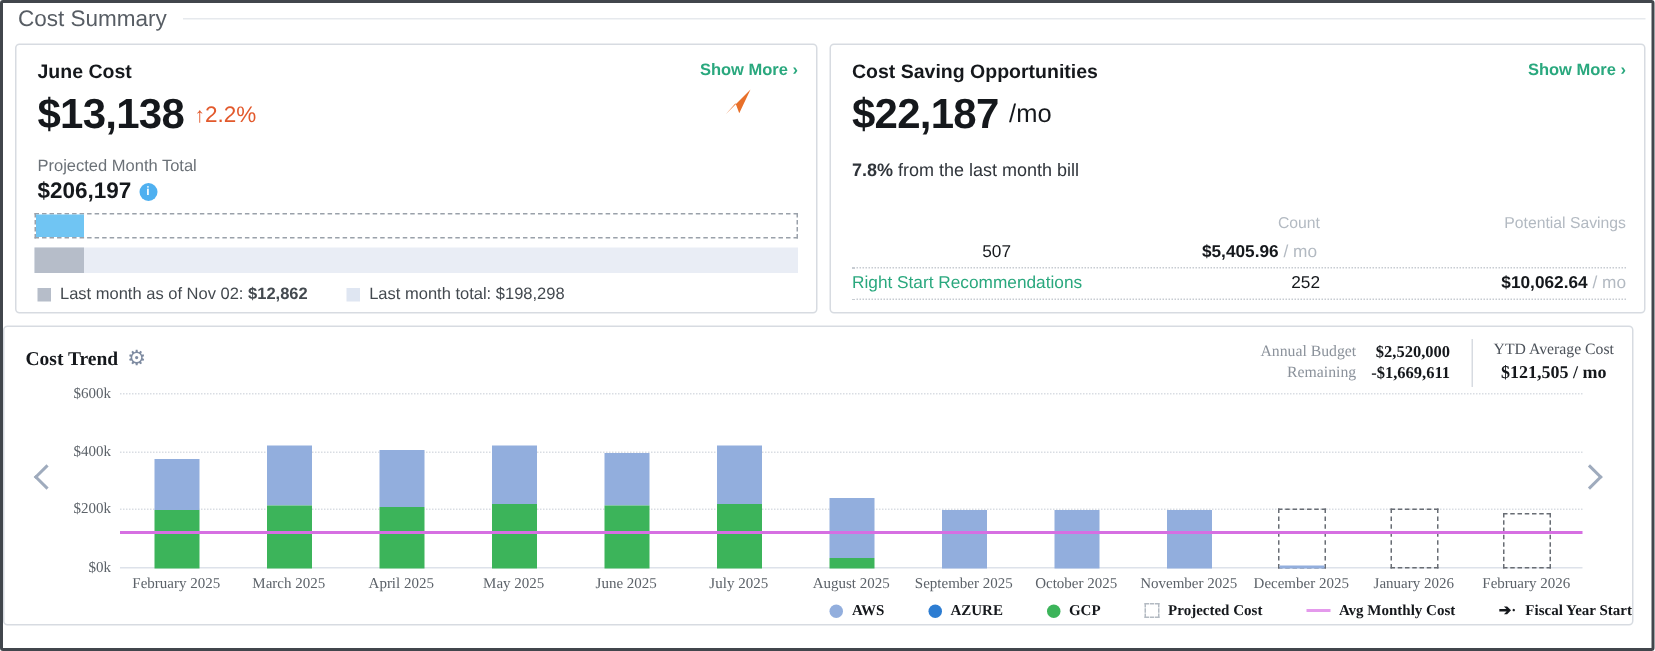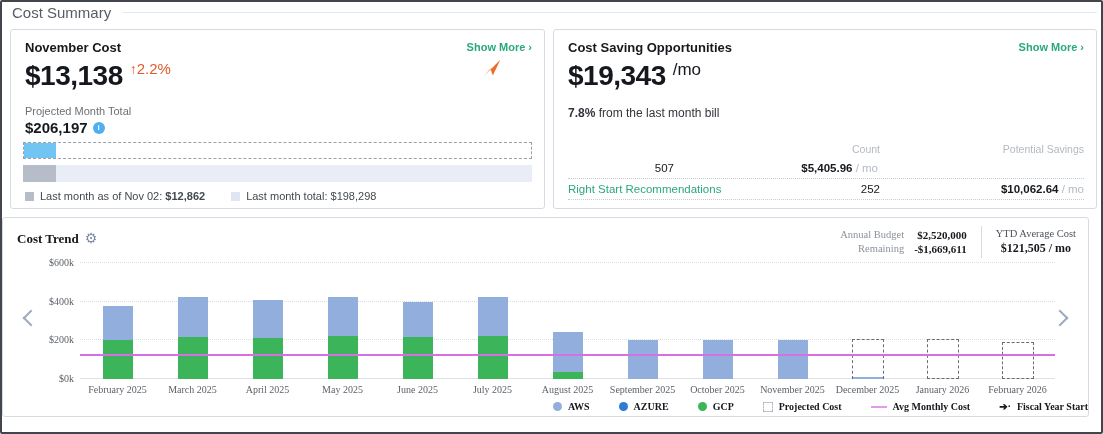--- a/index.html
+++ b/index.html
@@ -14,21 +14,21 @@
 
   .card { position:absolute; background:#fff; border:1px solid #d7dbe1; border-radius:3px; }
   #card-december { left:8px;  top:27px; width:535px; height:180px; }
   #card-saving   { left:551px; top:27px; width:544px; height:180px; }
   #card-trend    { left:0;  top:215px; width:1087px; height:200px;font-family:Liberation Serif, serif; }
 
   .card-title { position:absolute; left:14px; top:10px; font-size:13px; font-weight:bold; color:#15181c; }
   .show-more  { position:absolute; right:12px; top:11px; font-size:11px; font-weight:bold; color:#2aa87e; cursor:pointer; }
   .cursor-svg { position:absolute; right:42px; top:28px; }
 
-  .amount-row { position:absolute; left:14px; top:30px; display:flex; align-items:flex-start; gap:7px; }
+  .amount-row { position:absolute; left:14px; top:30px; display:flex; align-items:center; gap:7px; }
   .big-amount { font-size:28px; font-weight:bold; letter-spacing:-0.5px; }
   .delta      { font-size:15px; color:#e2592c; }
   .delta .arr { font-size:14px; }
   .amount-unit{ font-size:17px; color:#15181c; }
 
   .proj-label  { position:absolute; left:14px; top:75px; font-size:11px; color:#6b7177; }
   .proj-row    { position:absolute; left:14px; top:89px; display:flex; align-items:center; gap:5px; }
   .proj-amount { font-size:15px; font-weight:bold; }
   .info-dot { width:12px; height:12px; border-radius:50%; background:#4fb0f0; color:#fff;
               font-size:8px; font-weight:bold; display:inline-flex; align-items:center; justify-content:center; }
@@ -89,21 +89,21 @@
   .m-line { width:16px; height:2px; flex:none; }
   .m-arrow { font-size:10px; font-weight:bold; flex:none; }
 </style>
 </head>
 <body>
 
 <div class="page-title">Cost Summary</div>
 <div class="top-rule"></div>
 
 <div class="card" id="card-december">
-  <div class="card-title">November Cost</div>
+  <div class="card-title">June Cost</div>
   <div class="show-more">Show More ›</div>
   <svg class="cursor-svg" width="20" height="20" viewBox="0 0 24 24">
     <path d="M2 22 L22 2 L13 21 L10 13 Z" fill="#e8702a"></path>
   </svg>
   <div class="amount-row">
     <span class="big-amount">$13,138</span>
     <span class="delta"><span class="arr">↑</span><span>2.2%</span></span>
   </div>
   <div class="proj-label">Projected Month Total</div>
   <div class="proj-row">
@@ -125,21 +125,21 @@
       <span class="sq" id="dec-sq-1" style="background: rgb(223, 230, 242);"></span>
       <span><span>Last month total:</span> <span>$198,298</span></span>
     </div>
   </div>
 </div>
 
 <div class="card" id="card-saving">
   <div class="card-title">Cost Saving Opportunities</div>
   <div class="show-more">Show More ›</div>
   <div class="amount-row">
-    <span class="big-amount">$19,343</span>
+    <span class="big-amount">$22,187</span>
     <span class="amount-unit">/mo</span>
   </div>
   <div class="pct-line">
     <span class="b">7.8%</span><span> from the last month bill</span>
   </div>
   <div class="sv-table">
     <div class="sv-row sv-head">
       <span class="sv-name" style="color:#b3bac2;cursor:default"></span>
       <span class="sv-count">Count</span>
       <span class="sv-sav">Potential Savings</span>

